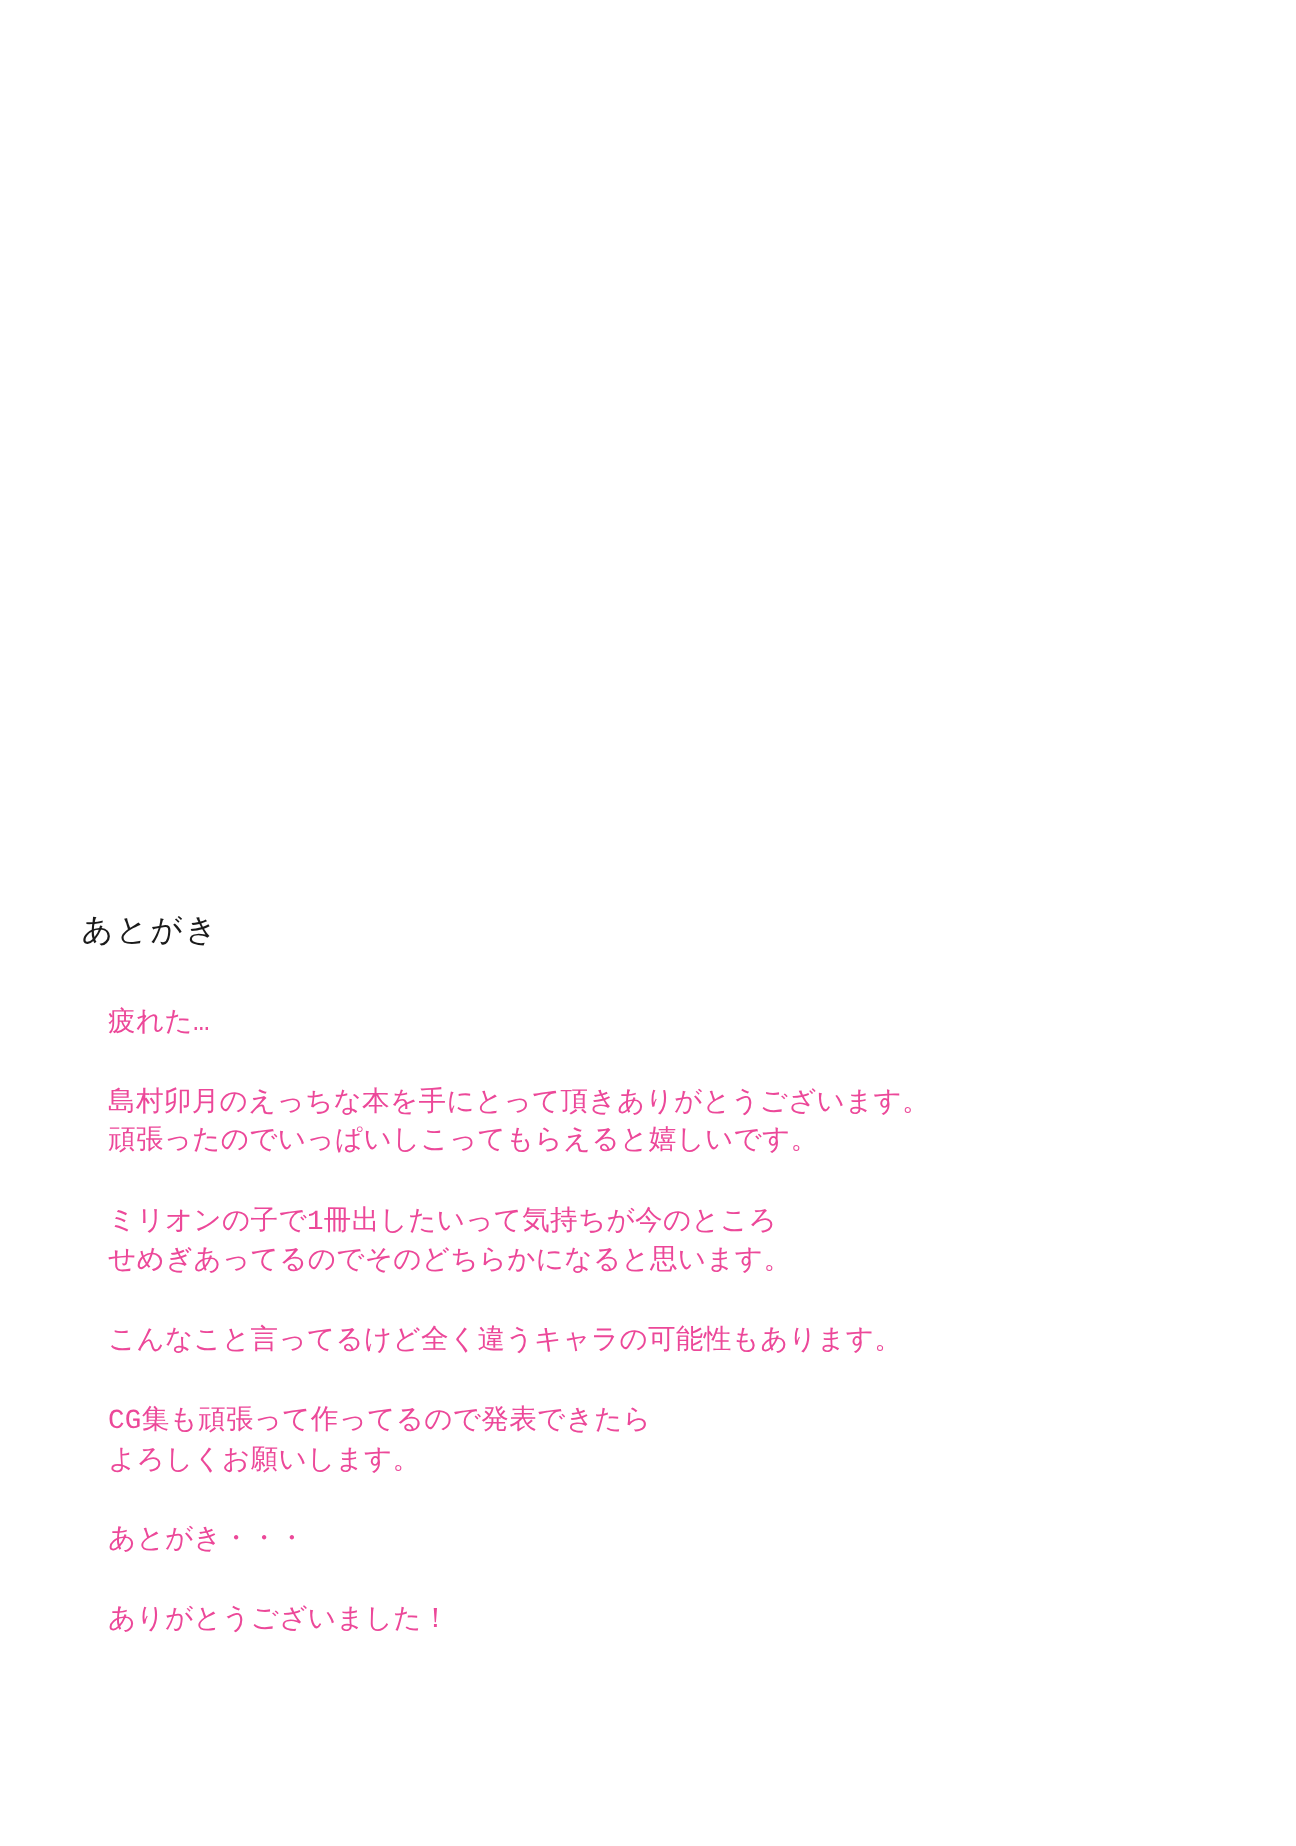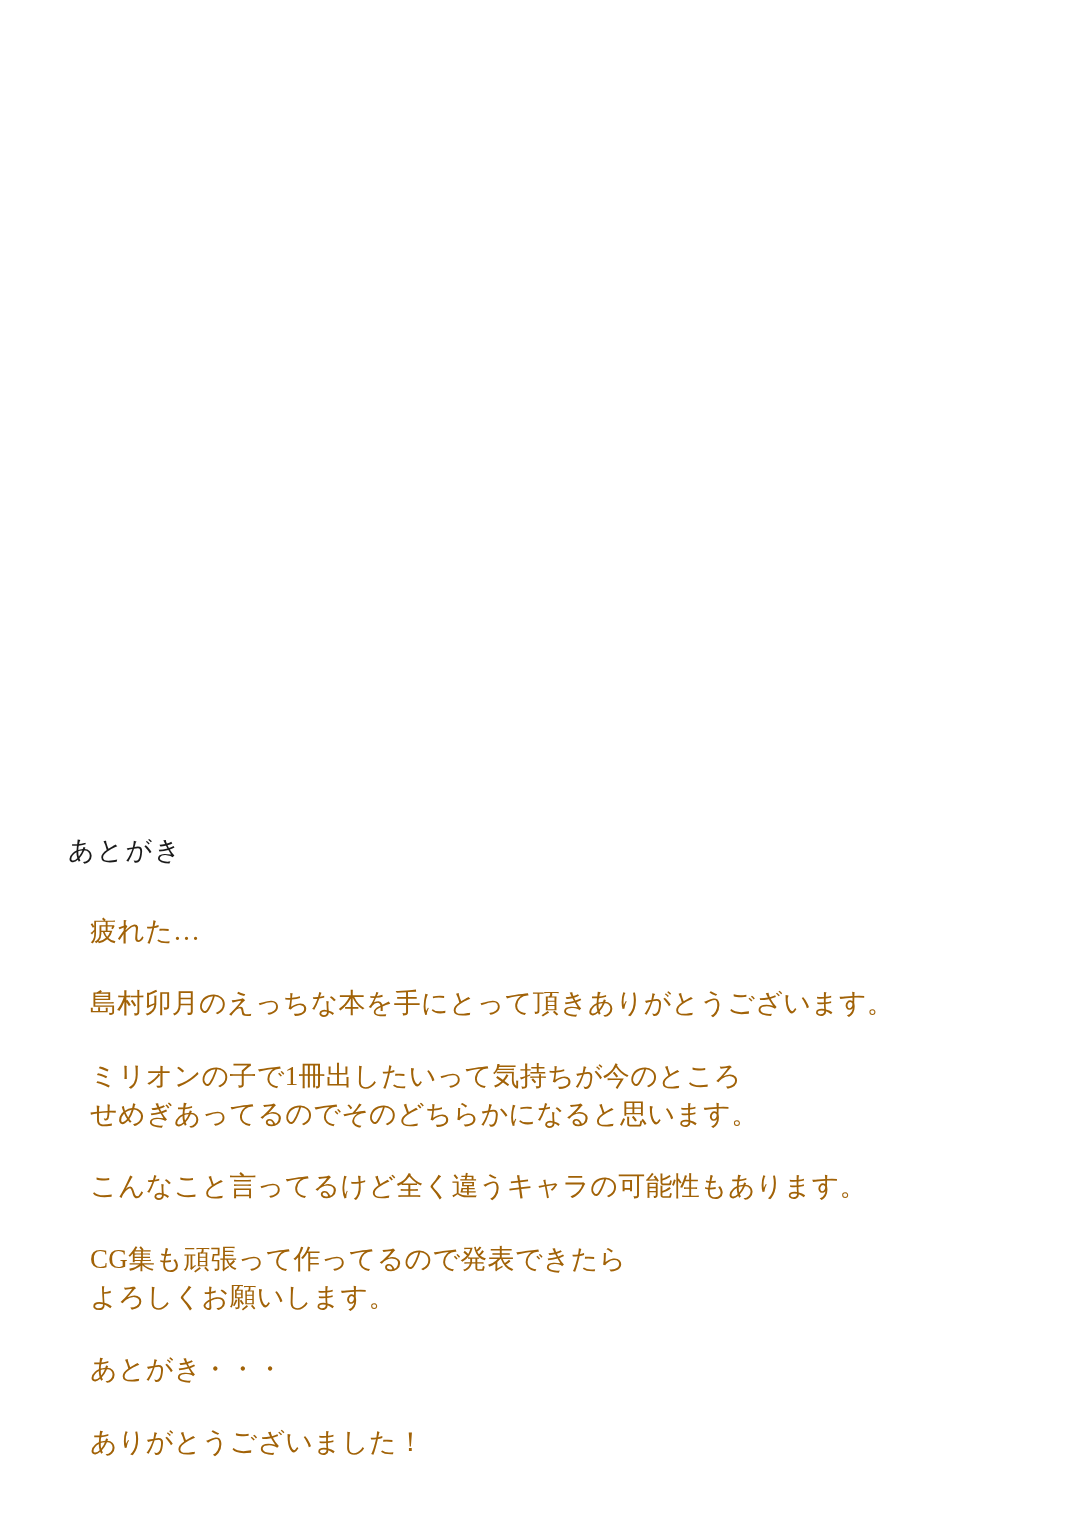--- a/index.html
+++ b/index.html
@@ -12,64 +12,66 @@
     width: 1080px;
     height: 1538px;
     background: #ffffff;
     font-family: "Liberation Serif", "DejaVu Serif", serif;
     color: #161616;
     overflow: hidden;
   }
   .afterword {
     position: absolute;
     left: 68px;
-    top: 833px;
+    top: 757px;
     width: 940px;
+    font-family: Liberation Mono, monospace;
   }
   .afterword-title {
     font-size: 26px;
     letter-spacing: 0.08em;
     color: #1a1a1a;
     margin: 0 0 44px 0;
     font-weight: 400;
   }
   .body-block {
     margin-left: 22px;
   }
   .para {
     margin: 0 0 34px 0;
   }
   .para:last-child {
     margin-bottom: 16px;
   }
   .line {
-    font-size: 27px;
+    font-size: 23px;
     line-height: 1.42;
     letter-spacing: 0.01em;
-    color: #a16207;
+    color: #ec4899;
     white-space: pre;
   }
 </style>
 </head>
 <body>
 
 <div class="page">
 
   <section class="afterword">
 
     <h1 class="afterword-title">あとがき</h1>
 
     <div class="body-block">
 
       <div class="para">
         <div class="line">疲れた…</div>
       </div>
 
       <div class="para">
         <div class="line">島村卯月のえっちな本を手にとって頂きありがとうございます。</div>
+        <div class="line">頑張ったのでいっぱいしこってもらえると嬉しいです。</div>
       </div>
 
       <div class="para">
         <div class="line">ミリオンの子で1冊出したいって気持ちが今のところ</div>
         <div class="line">せめぎあってるのでそのどちらかになると思います。</div>
       </div>
 
       <div class="para">
         <div class="line">こんなこと言ってるけど全く違うキャラの可能性もあります。</div>
       </div>

